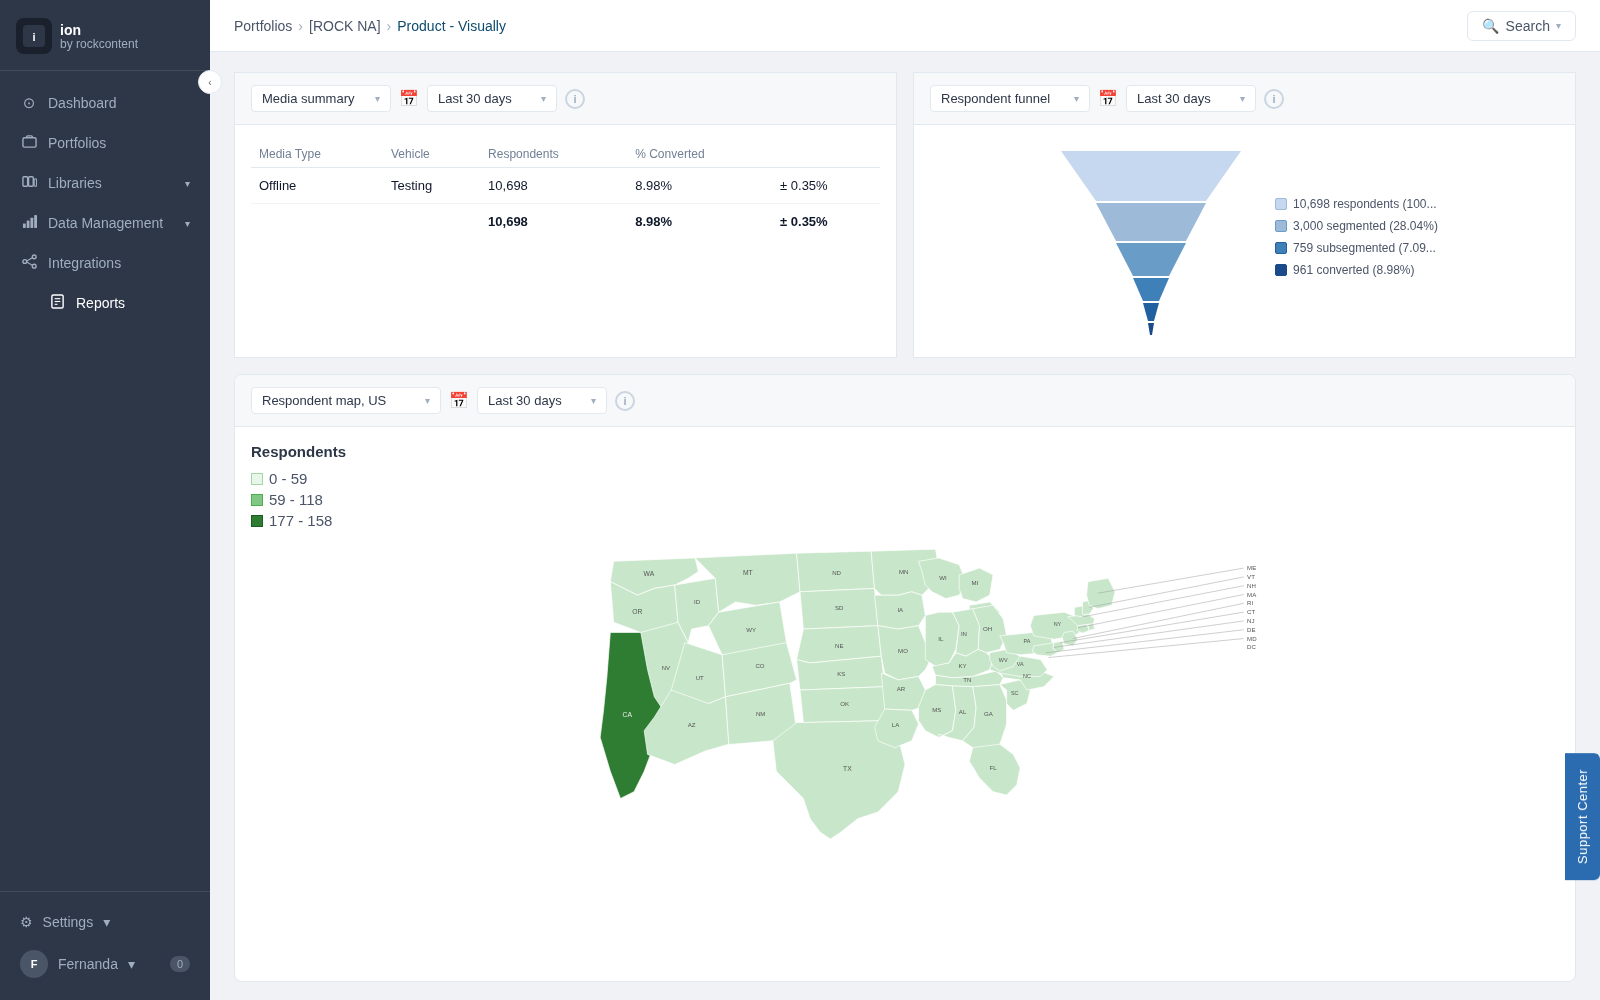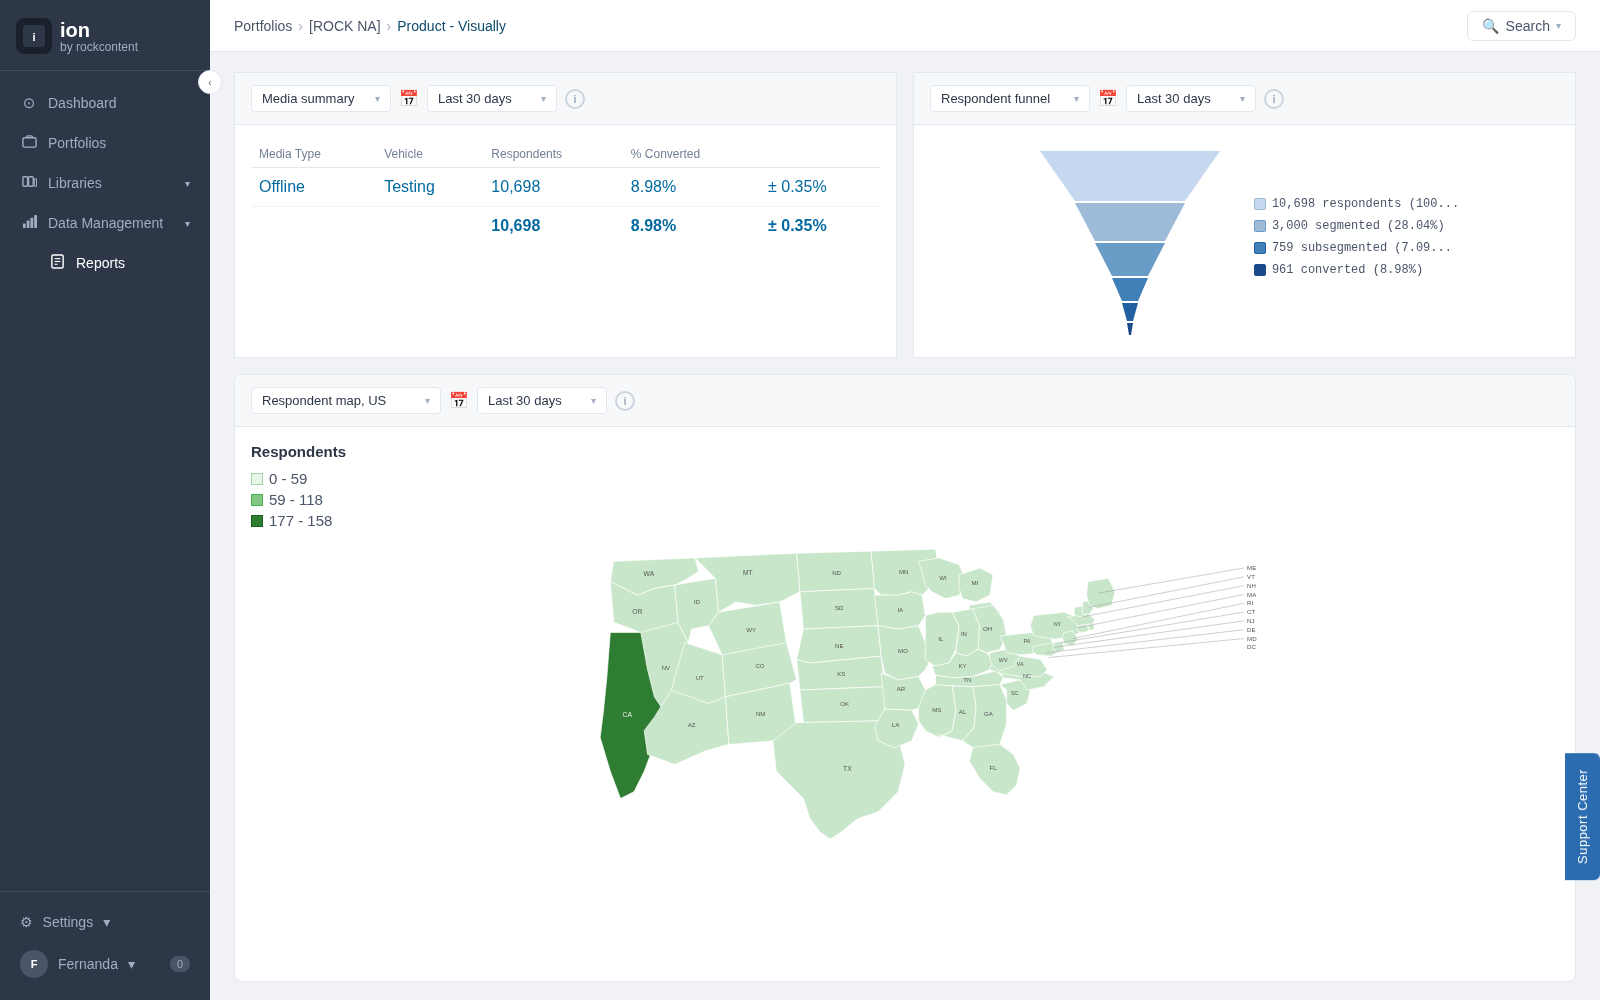--- a/index.html
+++ b/index.html
@@ -176,39 +176,39 @@
     .report-table th {
       text-align: left;
       font-size: 12px;
       color: #718096;
       font-weight: 500;
       padding: 6px 8px;
       border-bottom: 1px solid #e2e8f0;
     }
     .report-table td {
       padding: 10px 8px;
-      font-size: 16px;
-      color: #0369a1;
+      font-size: 13px;
+      color: #0f172a;
       border-bottom: 1px solid #f0f2f5;
     }
     .report-table tr:last-child td {
       border-bottom: none;
       font-weight: 600;
     }
 
     
     .funnel-container {
       display: flex;
       align-items: center;
       justify-content: center;
       padding: 16px;
       gap: 24px;
     }
     .funnel-svg { flex-shrink: 0; }
-    .funnel-legend { font-size: 12px; color: #4a5568; font-family: Liberation Mono, monospace; }
+    .funnel-legend { font-size: 12px; color: #4a5568; }
     .legend-item { display: flex; align-items: center; gap: 6px; margin-bottom: 8px; }
     .legend-box { width: 12px; height: 12px; border-radius: 2px; flex-shrink: 0; }
 
     
     .map-card {
       background: #fff;
       border-radius: 8px;
       border: 1px solid #e2e8f0;
       overflow: hidden;
     }
@@ -246,21 +246,21 @@
 
 <div class="sidebar">
   <div class="sidebar-logo">
     <div class="logo-icon">
       <svg width="22" height="22" viewBox="0 0 36 36">
         <rect width="36" height="36" rx="6" fill="#2d3748"></rect>
         <text x="18" y="26" text-anchor="middle" font-size="18" fill="#fff" font-weight="bold">i</text>
       </svg>
     </div>
     <div>
-      <span style="font-size:20px;font-weight:700;color:#fff;">ion</span>
+      <span style="font-size:14px;font-weight:700;color:#fff;">ion</span>
       <span class="logo-sub">by rockcontent</span>
     </div>
   </div>
 
   <div class="sidebar-collapse">‹</div>
 
   <nav class="sidebar-nav">
     <div class="nav-item">
       <span class="nav-icon">⊙</span>
       <span>Dashboard</span>
@@ -289,20 +289,32 @@
       <span class="nav-icon">
         <svg width="15" height="15" viewBox="0 0 16 16" fill="none">
             <rect x="1" y="10" width="3" height="5" rx="0.5" fill="#a0aec0"></rect>
             <rect x="5" y="7" width="3" height="8" rx="0.5" fill="#a0aec0"></rect>
             <rect x="9" y="4" width="3" height="11" rx="0.5" fill="#a0aec0"></rect>
             <rect x="13" y="1" width="3" height="14" rx="0.5" fill="#a0aec0"></rect>
           </svg>
       </span>
       <span>Data Management</span>
       <span class="arrow">▾</span>
+    </div>
+    <div class="nav-item">
+      <span class="nav-icon">
+        <svg width="15" height="15" viewBox="0 0 16 16" fill="none">
+            <circle cx="3" cy="8" r="2" stroke="#a0aec0" stroke-width="1.5"></circle>
+            <circle cx="13" cy="3" r="2" stroke="#a0aec0" stroke-width="1.5"></circle>
+            <circle cx="13" cy="13" r="2" stroke="#a0aec0" stroke-width="1.5"></circle>
+            <line x1="5" y1="7.5" x2="11" y2="4" stroke="#a0aec0" stroke-width="1.2"></line>
+            <line x1="5" y1="8.5" x2="11" y2="12" stroke="#a0aec0" stroke-width="1.2"></line>
+          </svg>
+      </span>
+      <span>Integrations</span>
     </div>
     <div class="nav-item active">
       <span class="nav-icon">
         <svg width="15" height="15" viewBox="0 0 16 16" fill="none">
             <rect x="2" y="1" width="12" height="14" rx="1.5" stroke="#fff" stroke-width="1.5"></rect>
             <line x1="5" y1="5" x2="11" y2="5" stroke="#fff" stroke-width="1.2"></line>
             <line x1="5" y1="8" x2="11" y2="8" stroke="#fff" stroke-width="1.2"></line>
             <line x1="5" y1="11" x2="8" y2="11" stroke="#fff" stroke-width="1.2"></line>
           </svg>
       </span>

